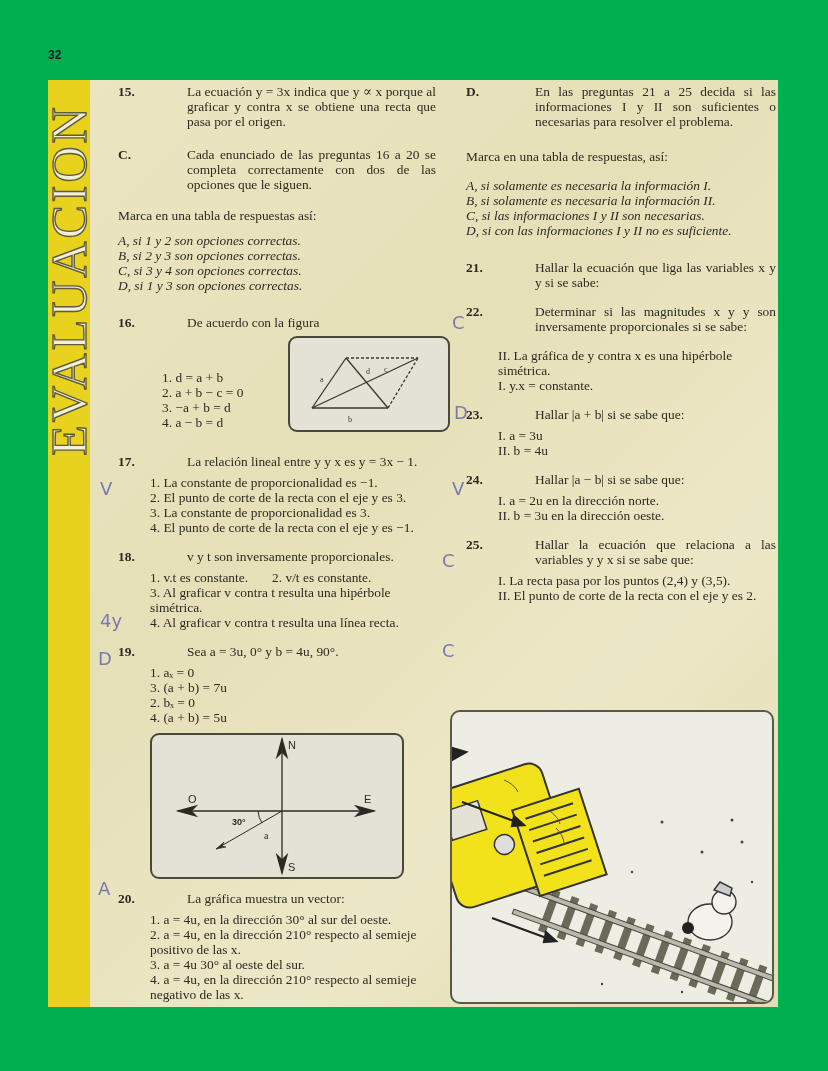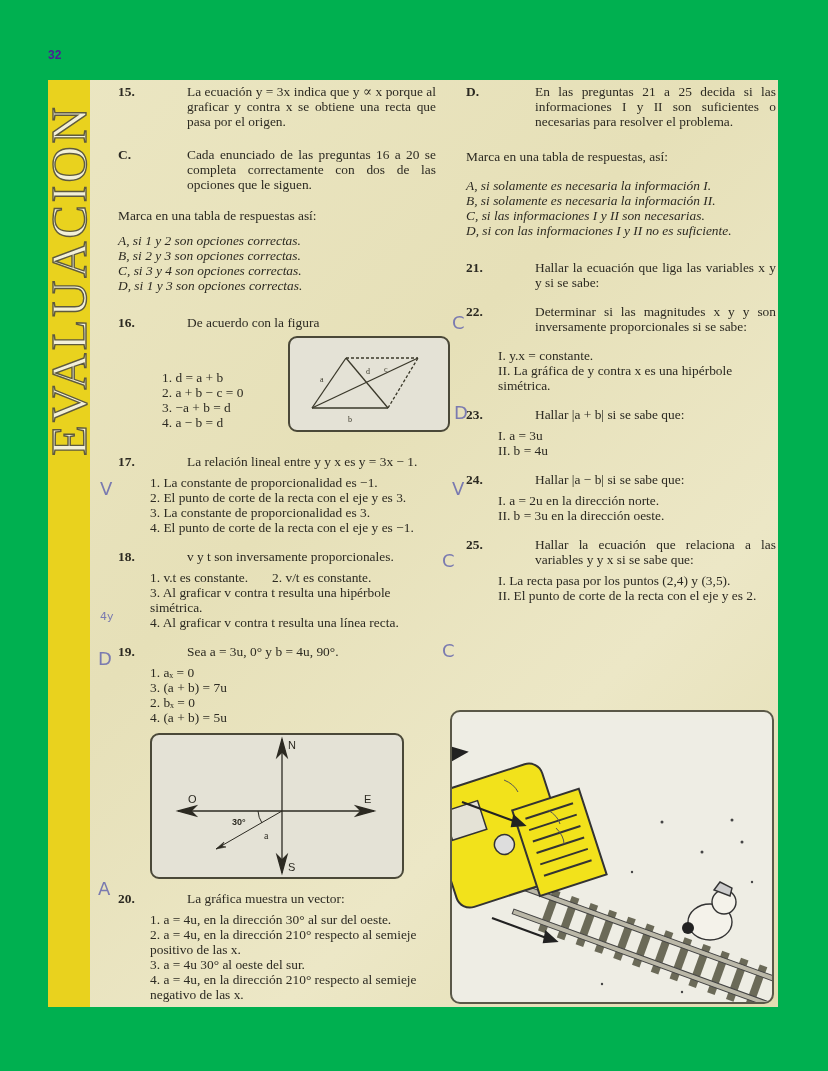--- a/index.html
+++ b/index.html
@@ -7,21 +7,21 @@
     width: 828px; height: 1071px;
     background: #00b050;
     position: relative;
     overflow: hidden;
     font-family: "Liberation Serif", "DejaVu Serif", serif;
     color: #2c2a22;
   }
   .page-number {
     position: absolute; left: 48px; top: 48px;
     font-family: "Liberation Sans", "DejaVu Sans", sans-serif;
-    font-weight: bold; font-size: 12px; color: #4c1d95;
+    font-weight: bold; font-size: 12px; color: #0f172a;
   }
   .page {
     position: absolute; left: 48px; top: 80px;
     width: 730px; height: 927px;
     background: linear-gradient(135deg, #ebe6c2 0%, #e6e0b8 40%, #ece7c6 70%, #e3ddb2 100%);
   }
   .side-strip {
     position: absolute; left: 0; top: 0; width: 42px; height: 100%;
     background: #e9d21e;
   }
@@ -201,22 +201,22 @@
 
     <div class="q" style="margin-top:22px">
       <span class="num">21.</span>
       <div class="text">Hallar la ecuación que liga las variables x y y si se sabe:</div>
     </div>
 
     <div class="q">
       <span class="num">22.</span>
       <div class="text">Determinar si las magnitudes x y y son inversamente proporcionales si se sabe:</div>
       <div style="margin-top:14px; padding-left:10px">
+        <div>II. La gráfica de y contra x es una hipérbole simétrica.</div>
         <div>I. y.x = constante.</div>
-        <div>II. La gráfica de y contra x es una hipérbole simétrica.</div>
       </div>
     </div>
 
     <div class="q">
       <span class="num">23.</span>
       <div class="text">Hallar |a + b| si se sabe que:</div>
       <div style="margin-top:6px; padding-left:10px">
         <div>I. a = 3u</div>
         <div>II. b = 4u</div>
       </div>
@@ -305,21 +305,21 @@
         <circle cx="180" cy="160" r="1.2"></circle>
           <circle cx="300" cy="170" r="1.2"></circle>
           <circle cx="280" cy="108" r="1.5"></circle>
         <circle cx="150" cy="272" r="1.2"></circle>
           <circle cx="230" cy="280" r="1.2"></circle>
       </g>
     </svg>
   </div>
 
   <span class="hand" style="left:52px; top:398px;">V</span>
-  <span class="hand" style="left:52px; top:530px; font-size:11px;">4y</span>
+  <span class="hand" style="left:52px; top:530px; font-size:18px;">4y</span>
   <span class="hand" style="left:50px; top:568px;">D</span>
   <span class="hand" style="left:50px; top:798px;">A</span>
   <span class="hand" style="left:404px; top:232px;">C</span>
   <span class="hand" style="left:406px; top:322px;">D</span>
   <span class="hand" style="left:404px; top:398px;">V</span>
   <span class="hand" style="left:394px; top:470px;">C</span>
   <span class="hand" style="left:394px; top:560px;">C</span>
 </div>
 
 </body></html>

